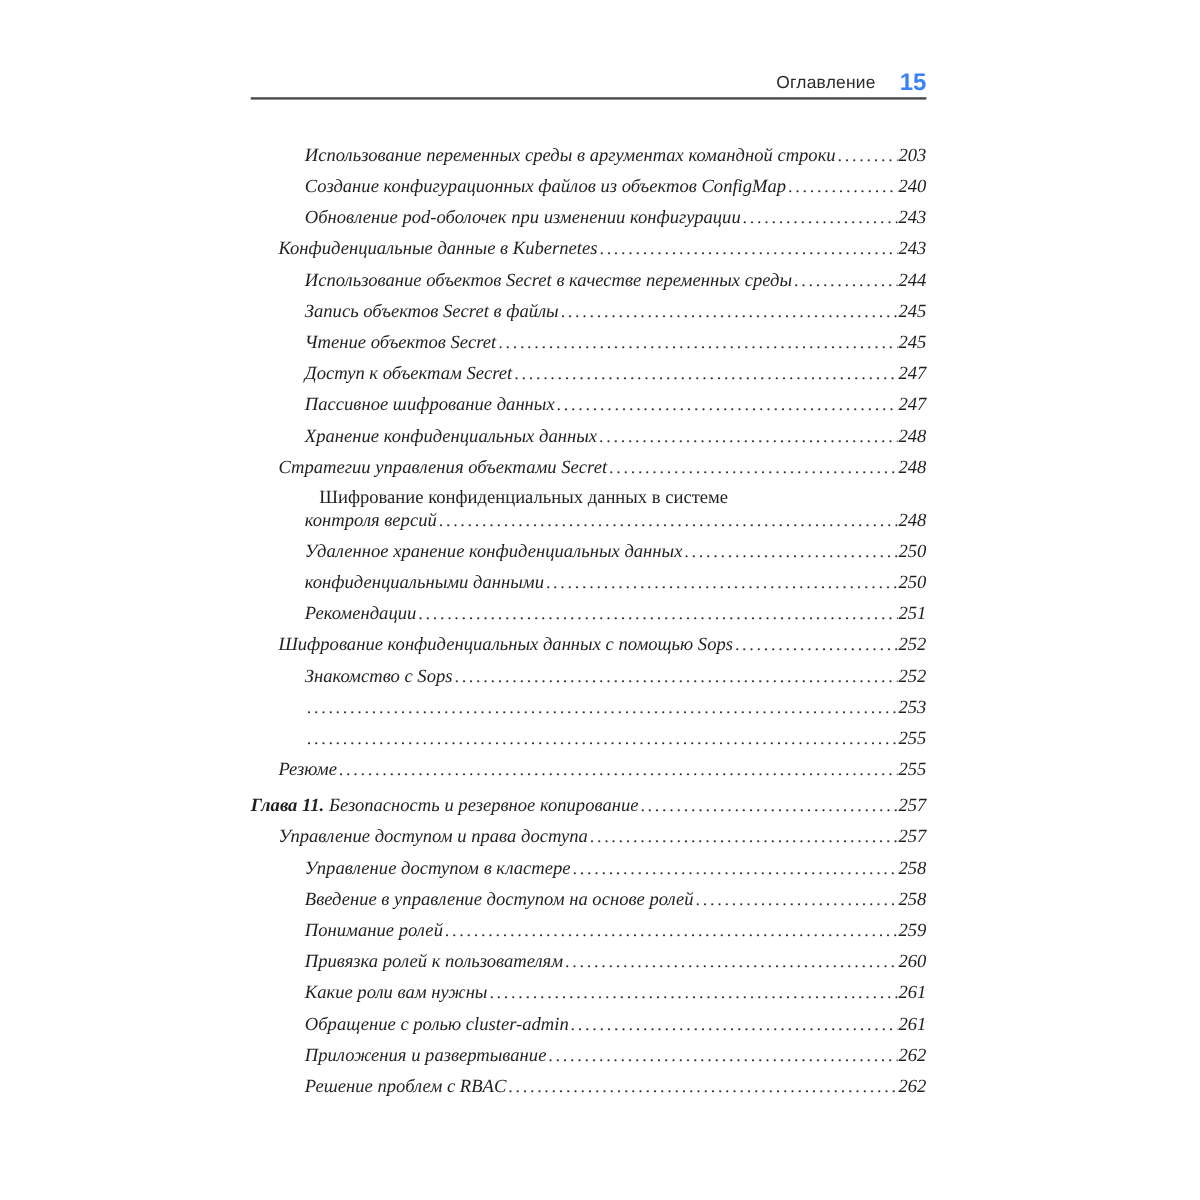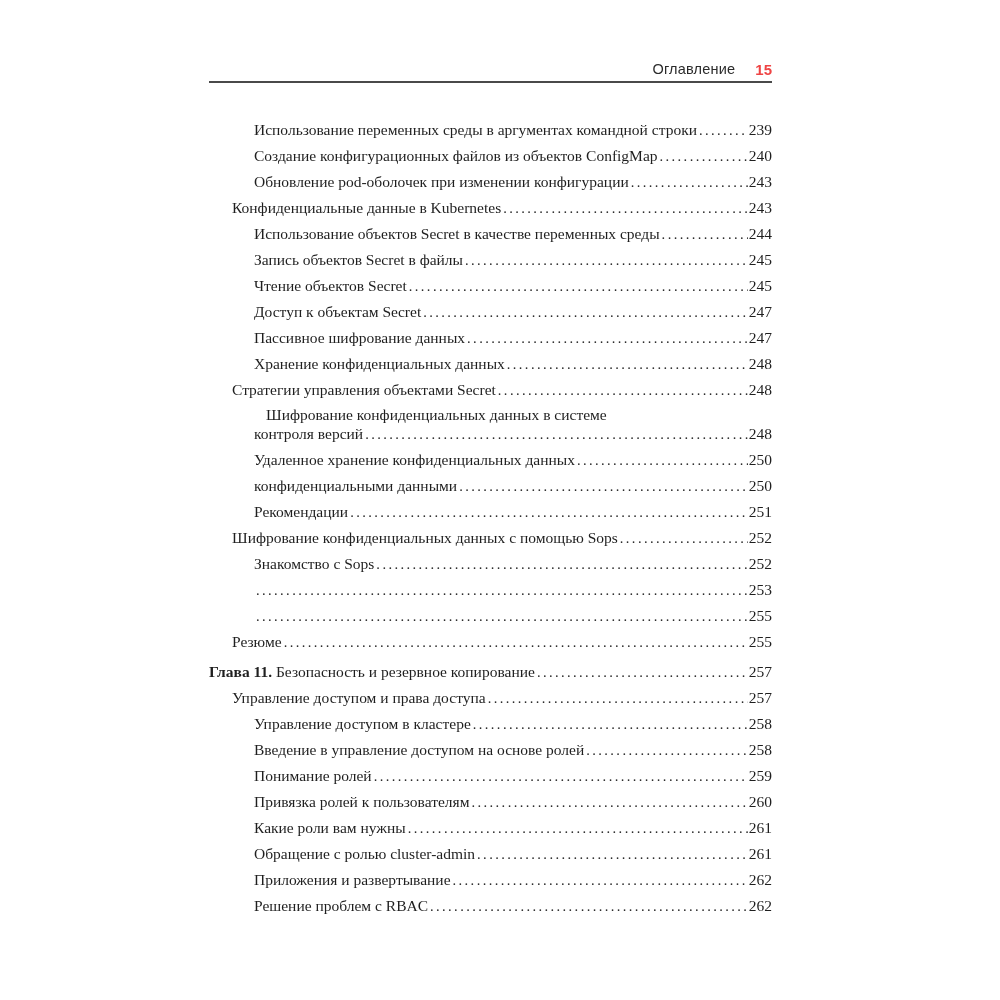--- a/index.html
+++ b/index.html
@@ -25,23 +25,23 @@
     justify-content: flex-end;
     align-items: center;
     font-family: "Liberation Sans", "DejaVu Sans", sans-serif;
   }
   .running-head .head-title {
     font-size: 14.5px;
     color: #2a2a2a;
     letter-spacing: 0.2px;
   }
   .running-head .head-page {
-    font-size: 15px;
+    font-size: 20px;
     font-weight: bold;
-    color: #ef4444;
+    color: #3b82f6;
     margin-left: 20px;
   }
   .head-rule {
     position: absolute;
     left: 209px;
     width: 563px;
     top: 81px;
     height: 1.6px;
     background: #4a4a4a;
   }
@@ -60,20 +60,21 @@
   .entry.lvl1 { padding-left: 23px; }
   .entry.lvl2 { padding-left: 45px; }
   .line1 {
     line-height: 18px;
     white-space: nowrap;
     margin-left: 12px;
   }
   .dotline {
     display: flex;
     line-height: 19px;
+    font-style: italic;
   }
   .dotline .t {
     flex: none;
     white-space: nowrap;
   }
   .dotline .t .prefix { font-weight: bold; }
   .leader {
     flex: 1 1 auto;
     min-width: 6px;
     overflow: hidden;
@@ -99,21 +100,21 @@
   <span class="head-page">15</span>
 </div>
 <div class="head-rule"></div>
 
 <div class="toc">
     <div class="entry lvl2">
 
     <div class="dotline">
       <span class="t"><span class="tt">Использование переменных среды в аргументах командной строки</span></span>
       <span class="leader"></span>
-      <span class="pg">239</span>
+      <span class="pg">203</span>
     </div>
   </div>
     <div class="entry lvl2">
 
     <div class="dotline">
       <span class="t"><span class="tt">Создание конфигурационных файлов из объектов ConfigMap</span></span>
       <span class="leader"></span>
       <span class="pg">240</span>
     </div>
   </div>

